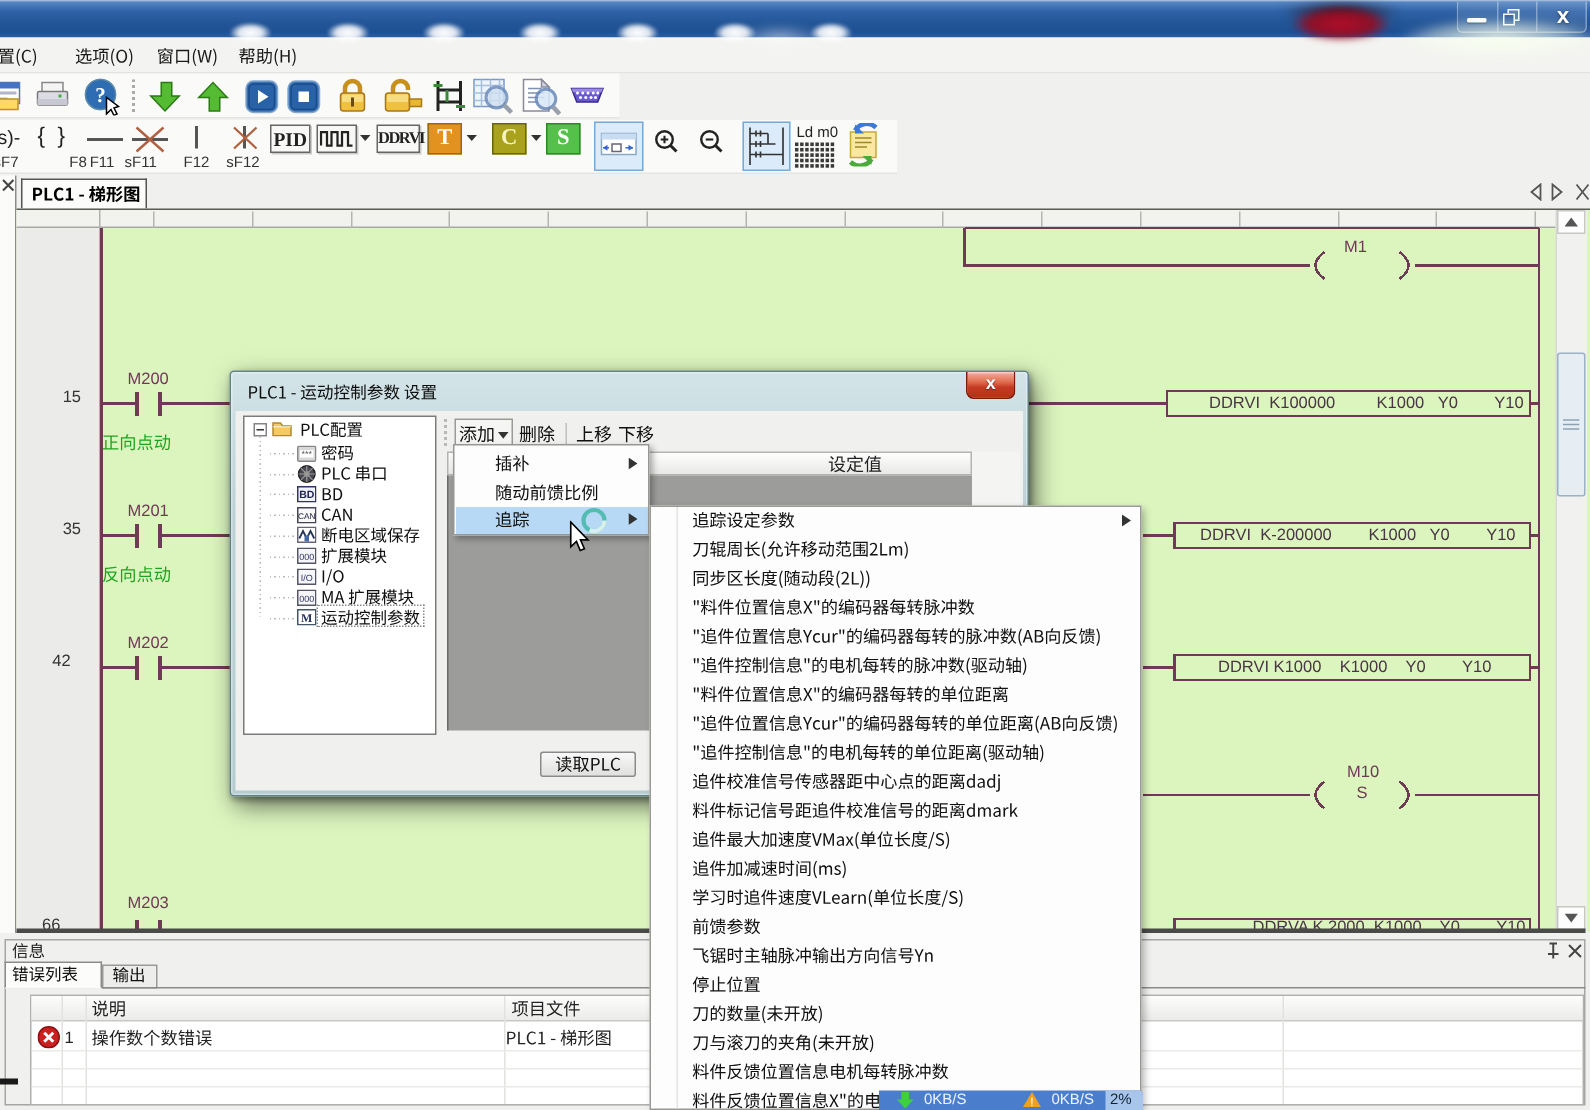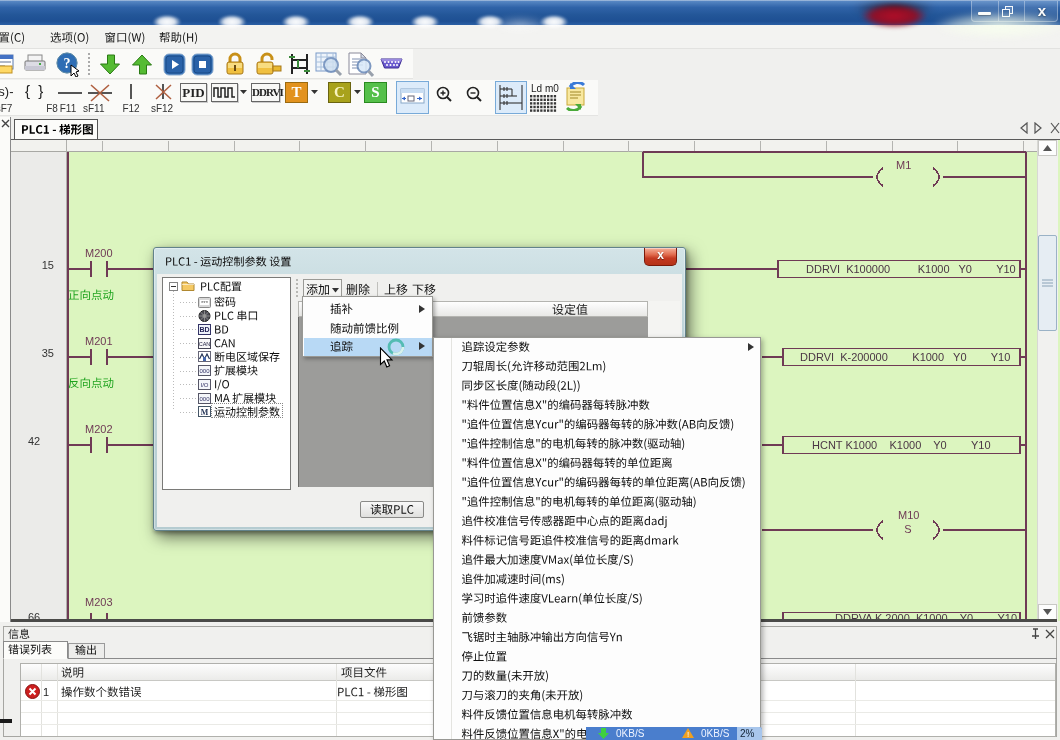--- a/index.html
+++ b/index.html
@@ -251,21 +251,21 @@
 <div style="position:absolute;left:694px;top:141px;width:1px;height:11px;background:#b4b4b0;"></div>
 <div style="position:absolute;left:760px;top:141px;width:1px;height:11px;background:#b4b4b0;"></div>
 <div style="position:absolute;left:826px;top:141px;width:1px;height:11px;background:#b4b4b0;"></div>
 <div style="position:absolute;left:892px;top:141px;width:1px;height:11px;background:#b4b4b0;"></div>
 <div style="position:absolute;left:957px;top:141px;width:1px;height:11px;background:#b4b4b0;"></div>
 <div style="position:absolute;left:1023px;top:141px;width:1px;height:11px;background:#b4b4b0;"></div>
 <div style="position:absolute;left:11px;top:152px;width:55px;height:469px;background:#ebebe9;"></div>
 <div style="position:absolute;left:66px;top:140px;width:1px;height:481px;background:#b0b0ac;"></div>
 <div style="position:absolute;left:28px;top:259px;width:26px;height:13px;font:11px 'Liberation Sans';color:#333;text-align:right;">15</div>
 <div style="position:absolute;left:28px;top:347px;width:26px;height:13px;font:11px 'Liberation Sans';color:#333;text-align:right;">35</div>
-<div style="position:absolute;left:28px;top:435px;width:26px;height:13px;font:11px 'Liberation Sans';color:#333;text-align:left;">42</div>
+<div style="position:absolute;left:28px;top:435px;width:26px;height:13px;font:11px 'Liberation Sans';color:#333;text-align:center;">42</div>
 <div style="position:absolute;left:28px;top:611px;width:26px;height:13px;font:11px 'Liberation Sans';color:#333;">66</div>
 <svg style="position:absolute;left:0;top:0" width="1060" height="621" viewBox="0 0 1060 621">
     <g shape-rendering="crispEdges">
       <line x1="67.5" y1="152" x2="67.5" y2="621" stroke="#6f3a55" stroke-width="2"></line>
       <line x1="1026" y1="152" x2="1026" y2="621" stroke="#6f3a55" stroke-width="1.6"></line>
       <line x1="643" y1="152" x2="1026" y2="152" stroke="#6f3a55" stroke-width="1.6"></line>
       <line x1="643" y1="152" x2="643" y2="178" stroke="#6f3a55" stroke-width="1.6"></line>
       <line x1="643" y1="177" x2="873" y2="177" stroke="#6f3a55" stroke-width="1.6"></line>
       <line x1="943" y1="177" x2="1026" y2="177" stroke="#6f3a55" stroke-width="1.6"></line>
       <path d="M 883 168 q -12 9 0 18" fill="none" stroke="#6f3a55" stroke-width="1.7"></path>
@@ -306,21 +306,21 @@
   </svg>
 <div style="position:absolute;left:85px;top:247px;width:40px;height:13px;font:11px 'Liberation Sans';color:#6f3a55;">M200</div>
 <div style="position:absolute;left:85px;top:335px;width:40px;height:13px;font:11px 'Liberation Sans';color:#6f3a55;">M201</div>
 <div style="position:absolute;left:85px;top:423px;width:40px;height:13px;font:11px 'Liberation Sans';color:#6f3a55;">M202</div>
 <div style="position:absolute;left:85px;top:596px;width:40px;height:13px;font:11px 'Liberation Sans';color:#6f3a55;">M203</div>
 <div style="position:absolute;left:896px;top:159px;width:30px;height:13px;font:11px 'Liberation Sans';color:#6f3a55;">M1</div>
 <div style="position:absolute;left:898px;top:509px;width:30px;height:13px;font:11px 'Liberation Sans';color:#6f3a55;">M10</div>
 <div style="position:absolute;left:893px;top:523px;width:30px;height:13px;font:11px 'Liberation Sans';color:#6f3a55;text-align:center;">S</div>
 <div style="position:absolute;left:806px;top:263px;width:220px;height:12px;font:11px 'Liberation Sans';color:#4a3644;white-space:pre;">DDRVI  K100000         K1000   Y0        Y10</div>
 <div style="position:absolute;left:800px;top:351px;width:226px;height:12px;font:11px 'Liberation Sans';color:#4a3644;white-space:pre;">DDRVI  K-200000        K1000   Y0        Y10</div>
-<div style="position:absolute;left:812px;top:439px;width:214px;height:12px;font:11px 'Liberation Sans';color:#4a3644;white-space:pre;">HCNT K1000    K1000    Y0        Y10</div>
+<div style="position:absolute;left:812px;top:439px;width:214px;height:12px;font:11px 'Liberation Sans';color:#4a3644;white-space:pre;">DDRVI K1000    K1000    Y0        Y10</div>
 <div style="position:absolute;left:812px;top:612px;width:214px;height:9px;font:11px 'Liberation Sans';color:#4a3644;white-space:pre;overflow:hidden;padding-left:23px;">DDRVA K 2000  K1000    Y0        Y10</div>
 <div style="position:absolute;left:1037px;top:140px;width:21px;height:481px;background:#f1f1ef;border-left:1px solid #d8d8d4;"></div>
 <div style="position:absolute;left:1038px;top:140px;width:19px;height:16px;background:#fdfdfd;border:1px solid #c8c8c4;"></div>
 <svg style="position:absolute;left:1043px;top:145px;" width="9" height="7" viewBox="0 0 9 7">
     <path d="M4.5 0 L9 6 L0 6 Z" fill="#555"></path>
   </svg>
 <div style="position:absolute;left:1038px;top:604px;width:19px;height:16px;background:#fdfdfd;border:1px solid #c8c8c4;"></div>
 <svg style="position:absolute;left:1043px;top:609px;" width="9" height="7" viewBox="0 0 9 7">
     <path d="M4.5 6 L9 0 L0 0 Z" fill="#555"></path>
   </svg>

